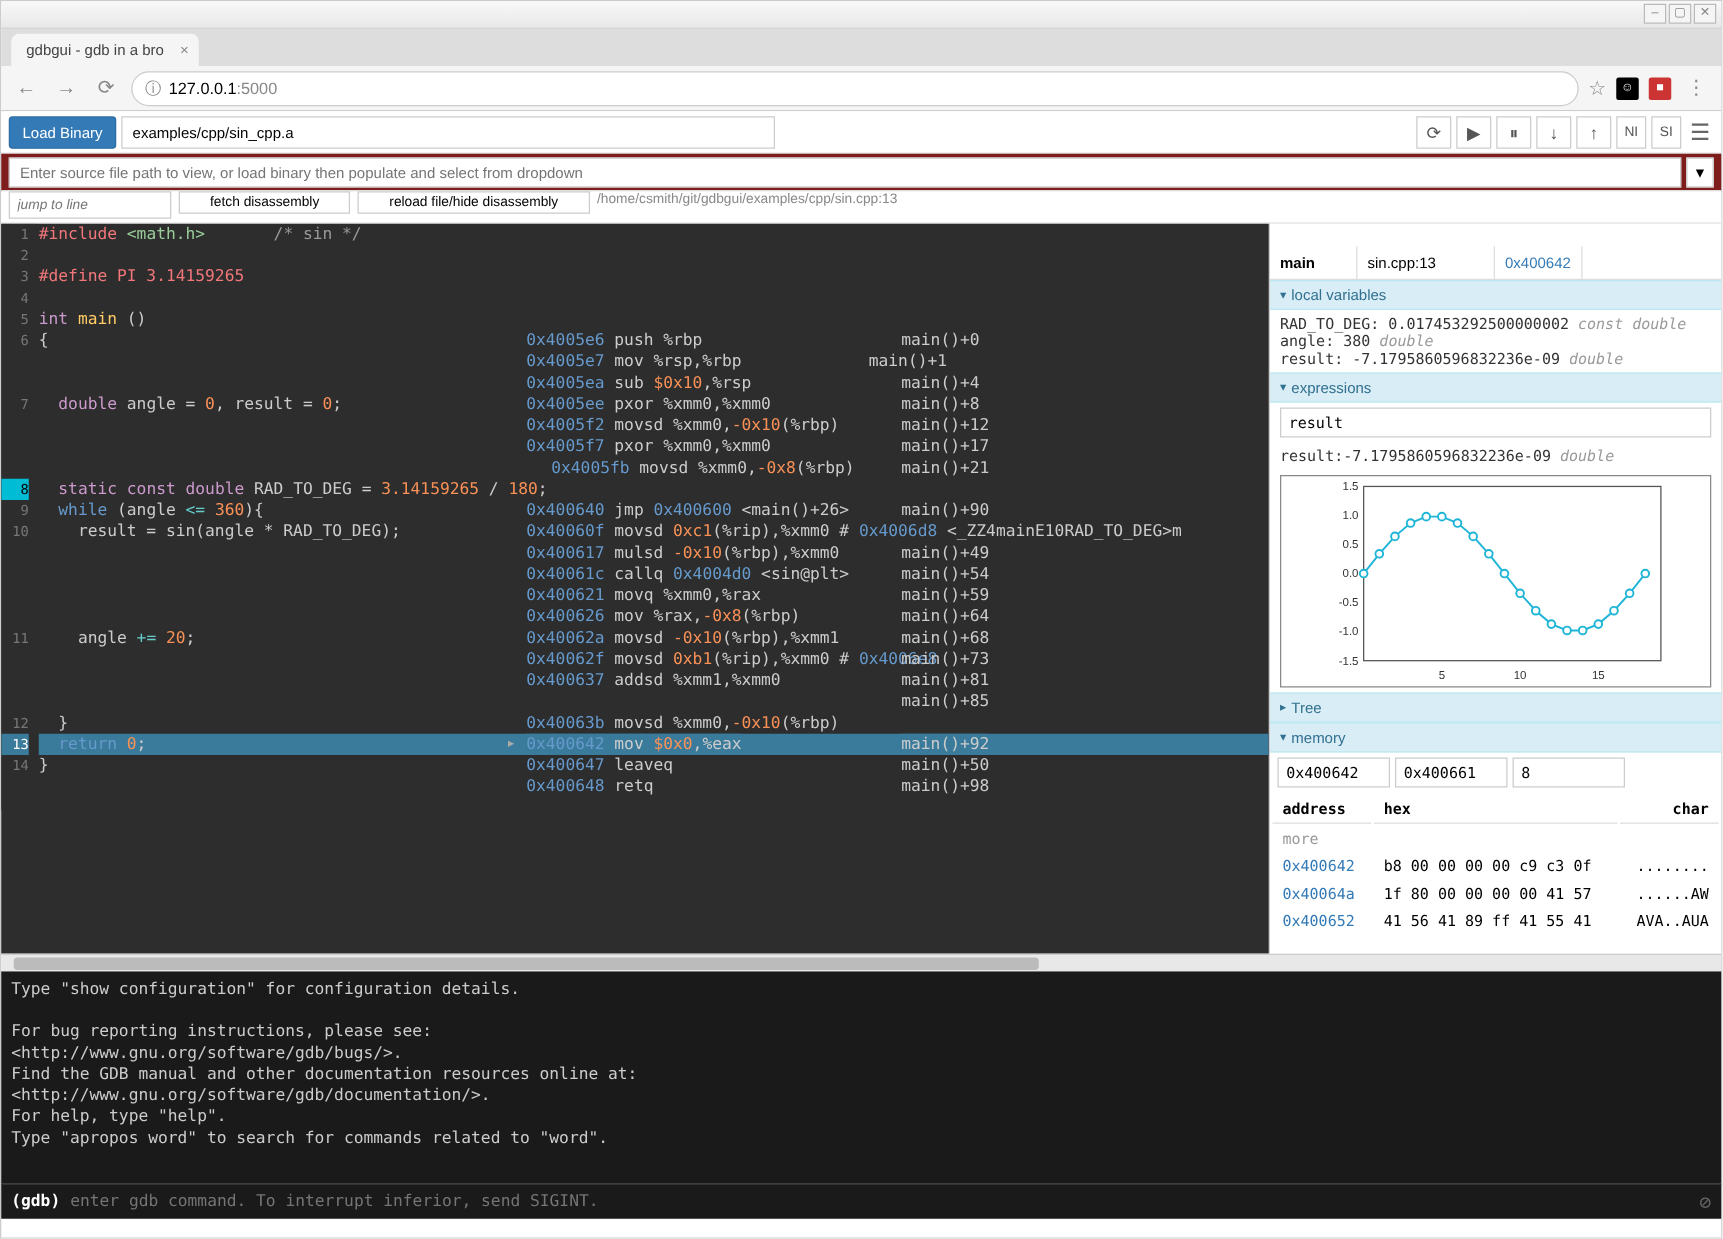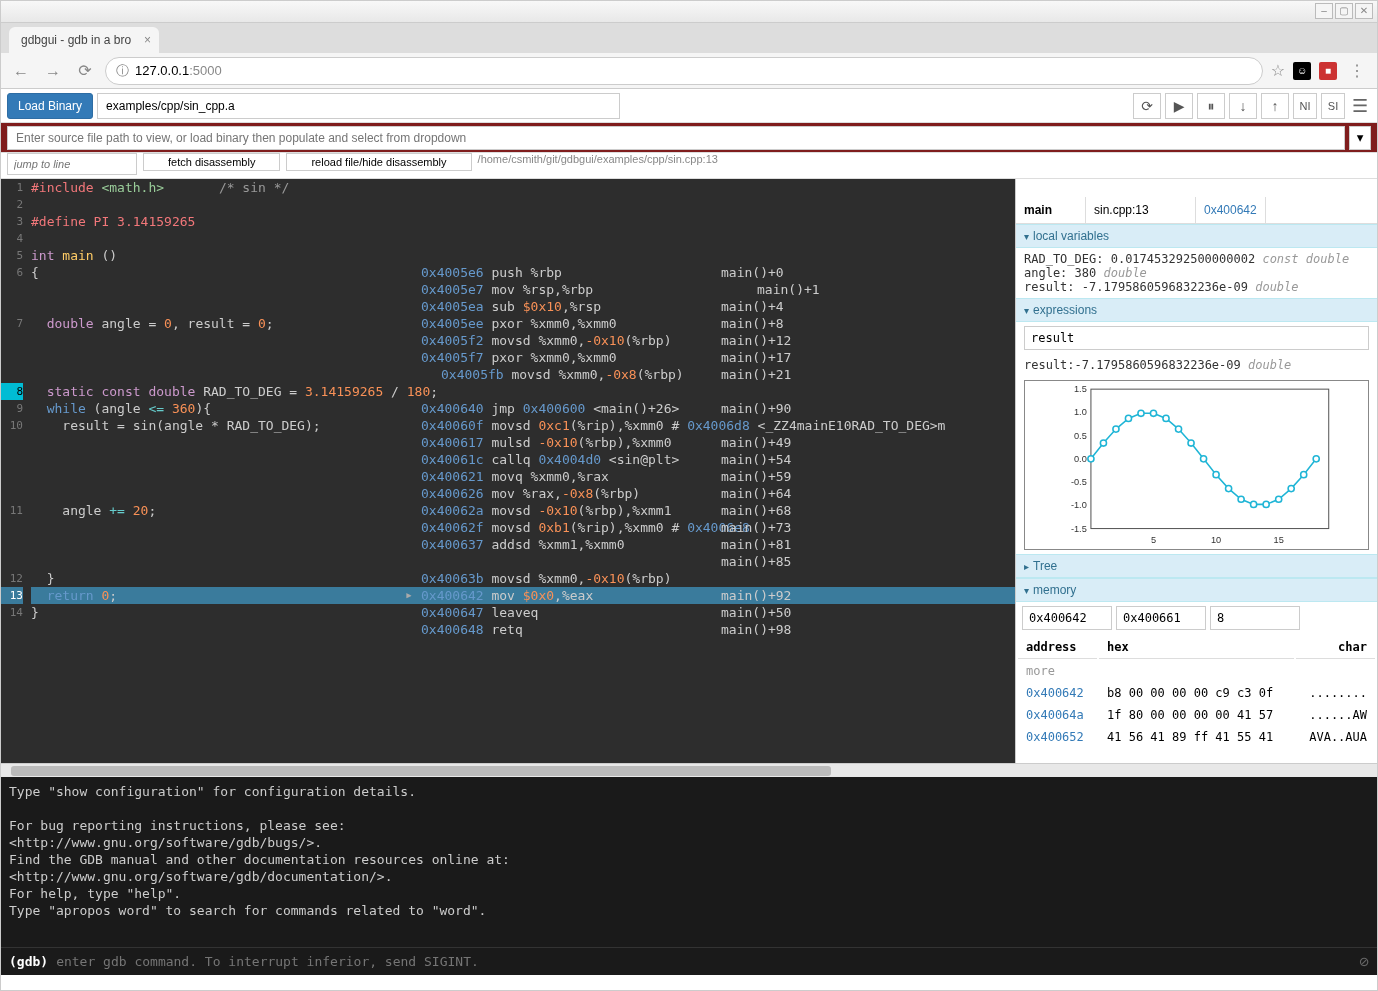--- a/index.html
+++ b/index.html
@@ -157,21 +157,21 @@
           </div>
           <div class="src-line" style="position: absolute; left: 30px; top: 0px; width: calc(100% - 30px);"><span class="pp">#include</span> <span class="str">&lt;math.h&gt;</span>       <span class="cmt">/* sin */</span></div>
           <div class="src-line" style="position: absolute; left: 30px; top: 17px; width: calc(100% - 30px);"></div>
           <div class="src-line" style="position: absolute; left: 30px; top: 34px; width: calc(100% - 30px);"><span class="pp">#define PI 3.14159265</span></div>
           <div class="src-line" style="position: absolute; left: 30px; top: 51px; width: calc(100% - 30px);"></div>
           <div class="src-line" style="position: absolute; left: 30px; top: 68px; width: calc(100% - 30px);"><span class="kw">int</span> <span class="id">main</span> ()</div>
           <div class="src-line" style="position: absolute; left: 30px; top: 85px; width: calc(100% - 30px);">{</div>
           <div class="src-line" style="position: absolute; left: 420px; top: 85px;"><span class="addr">0x4005e6</span> push %rbp</div>
           <div class="src-line" style="position: absolute; left: 720px; top: 85px;">main()+0</div>
           <div class="src-line" style="position: absolute; left: 420px; top: 102px;"><span class="addr">0x4005e7</span> mov %rsp,%rbp</div>
-          <div class="src-line" style="position: absolute; left: 756px; top: 102px;">main()+1</div>
+          <div class="src-line" style="position: absolute; left: 694px; top: 102px;">main()+1</div>
           <div class="src-line" style="position: absolute; left: 420px; top: 119px;"><span class="addr">0x4005ea</span> sub <span class="num">$0x10</span>,%rsp</div>
           <div class="src-line" style="position: absolute; left: 720px; top: 119px;">main()+4</div>
           <div class="src-line" style="position: absolute; left: 30px; top: 136px; width: calc(100% - 30px);">  <span class="kw">double</span> angle = <span class="num">0</span>, result = <span class="num">0</span>;</div>
           <div class="src-line" style="position: absolute; left: 420px; top: 136px;"><span class="addr">0x4005ee</span> pxor %xmm0,%xmm0</div>
           <div class="src-line" style="position: absolute; left: 720px; top: 136px;">main()+8</div>
           <div class="src-line" style="position: absolute; left: 420px; top: 153px;"><span class="addr">0x4005f2</span> movsd %xmm0,<span class="num">-0x10</span>(%rbp)</div>
           <div class="src-line" style="position: absolute; left: 720px; top: 153px;">main()+12</div>
           <div class="src-line" style="position: absolute; left: 420px; top: 170px;"><span class="addr">0x4005f7</span> pxor %xmm0,%xmm0</div>
           <div class="src-line" style="position: absolute; left: 720px; top: 170px;">main()+17</div>
           <div class="src-line" style="position: absolute; left: 440px; top: 187px;"><span class="addr">0x4005fb</span> movsd %xmm0,<span class="num">-0x8</span>(%rbp)</div>

